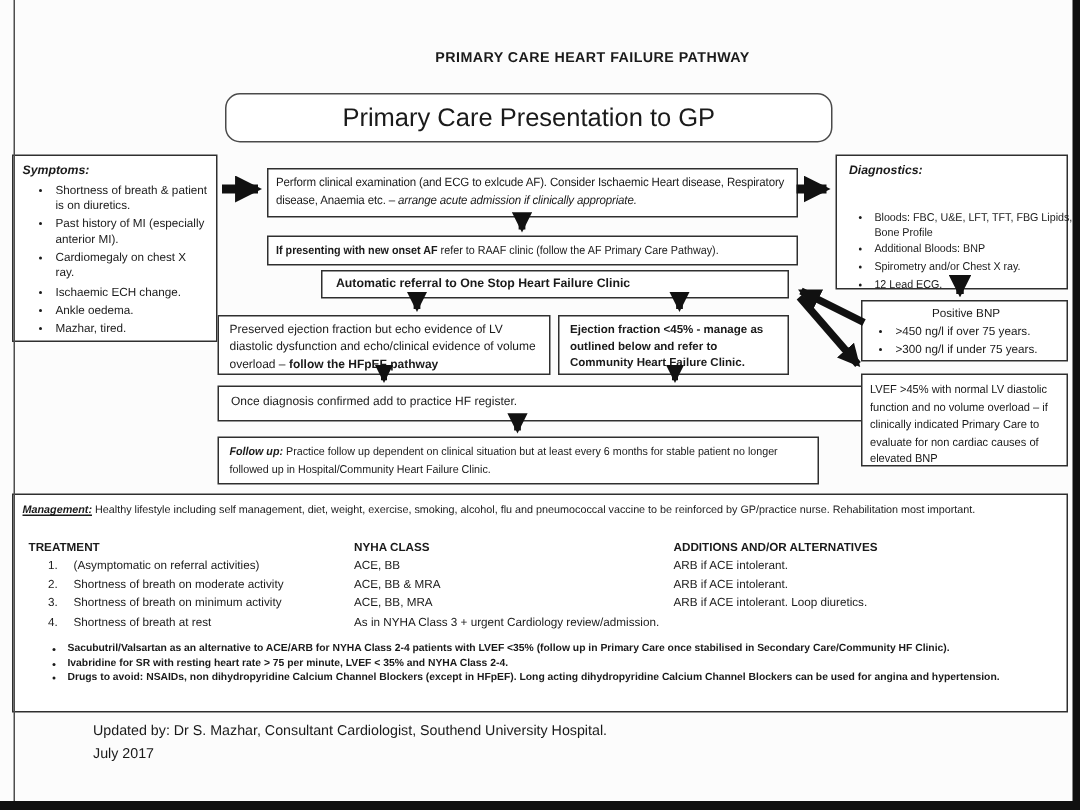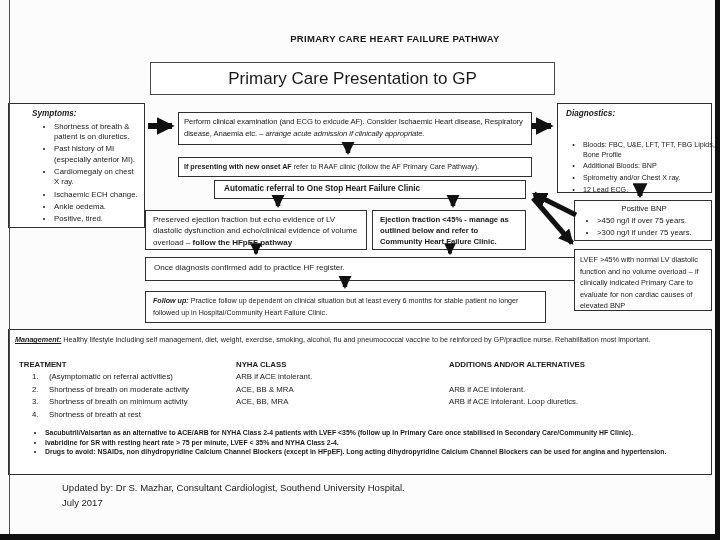--- a/index.html
+++ b/index.html
@@ -1,33 +1,33 @@
 <!DOCTYPE html>
 <html><head>
 <meta charset="utf-8">
 <style>
   html,body{margin:0;padding:0;background:#e8e8e8;}
   .stage{position:relative;width:720px;height:540px;background:#fcfcfc;overflow:hidden;
          font-family:"Liberation Sans","DejaVu Sans",sans-serif;color:#1a1a1a;}
   .box{position:absolute;background:#fff;border:1px solid #2f2f2f;box-sizing:border-box;}
-  .thin{border-color:#4a4a4a;}
+  .thin{border-color:#4a4a4a;border-radius:10px;}
   b,.b{font-weight:bold;}
   .bi{font-weight:bold;font-style:italic;}
   ul{margin:0;padding-left:22px;list-style:disc;}
   li{margin:0 0 2px 0;}
   .fit{display:block;transform-origin:0 0;}
   .f92{width:108.7%;transform:scaleX(.92);}
   .f94{width:106.4%;transform:scaleX(.94);}
   .f96{width:104.2%;transform:scaleX(.96);}
 
   .page-title{position:absolute;top:33px;left:0;width:714px;text-align:center;
               font-size:9.5px;font-weight:600;letter-spacing:.3px;margin-left:38px;}
   .header-box{left:150px;top:62px;width:405px;height:33px;display:flex;
               align-items:center;justify-content:center;font-size:17px;}
-  .symptoms{left:8px;top:103px;width:137px;height:125px;padding:5px 6px 4px 23px;font-size:7.8px;line-height:1.32;}
+  .symptoms{left:8px;top:103px;width:137px;height:125px;padding:5px 6px 4px 6px;font-size:7.8px;line-height:1.32;}
   .symptoms .hd{margin-bottom:2px;font-size:8.2px;}
   .exam{left:178px;top:112px;width:354px;height:33px;padding:3px 5px;font-size:8px;line-height:1.5;letter-spacing:-.1px;}
   .af{left:178px;top:157px;width:354px;height:20px;padding:4px 5px;font-size:7.8px;white-space:nowrap;}
   .auto{left:214px;top:180px;width:312px;height:19px;padding:3px 9px;font-size:8.2px;font-weight:bold;}
   .pres{left:145px;top:210px;width:222px;height:40px;padding:3px 7px;font-size:8px;line-height:1.42;}
   .redu{left:372px;top:210px;width:154px;height:40px;padding:3px 7px;font-size:7.7px;line-height:1.45;font-weight:bold;}
   .regi{left:145px;top:257px;width:453px;height:24px;padding:5px 8px;font-size:8px;}
   .folw{left:145px;top:291px;width:401px;height:32px;padding:3px 7px;font-size:7.6px;line-height:1.55;}
   .diag{left:557px;top:103px;width:155px;height:90px;padding:5px 4px 4px 8px;font-size:7.6px;line-height:1.3;}
   .diag .hd{margin-bottom:20px;font-size:8.2px;}
@@ -67,21 +67,21 @@
 
   <div class="box symptoms">
     <div class="bi hd">Symptoms:</div>
     <ul>
 
     <li>Shortness of breath &amp; patient is on diuretics.</li>
         <li>Past history of MI (especially anterior MI).</li>
         <li>Cardiomegaly on chest X ray.</li>
         <li>Ischaemic ECH change.</li>
         <li>Ankle oedema.</li>
-        <li>Positive, tired.</li>
+        <li>Mazhar, tired.</li>
       </ul>
   </div>
 
   <div class="box exam">
     <span class="fit f96"><span>Perform clinical examination (and ECG to exlcude AF). Consider Ischaemic Heart disease, Respiratory disease, Anaemia etc. – </span><i>arrange acute admission if clinically appropriate.</i></span>
   </div>
 
   <div class="box af">
     <span class="fit f92"><b>If presenting with new onset AF</b><span> refer to RAAF clinic (follow the AF Primary Care Pathway).</span></span>
   </div>
@@ -139,40 +139,42 @@
       <div class="mg-head">
         <span>TREATMENT</span>
         <span>NYHA CLASS</span>
         <span>ADDITIONS AND/OR ALTERNATIVES</span>
       </div>
       <div>
 
           <div class="mrow">
             <span class="c-num">1.</span>
             <span class="c-class">(Asymptomatic on referral activities)</span>
+            <span class="c-treat">ACE, BB</span>
             <span class="c-add">ARB if ACE intolerant.</span>
           </div>
 
           <div class="mrow">
             <span class="c-num">2.</span>
             <span class="c-class">Shortness of breath on moderate activity</span>
             <span class="c-treat">ACE, BB &amp; MRA</span>
             <span class="c-add">ARB if ACE intolerant.</span>
           </div>
 
           <div class="mrow">
             <span class="c-num">3.</span>
             <span class="c-class">Shortness of breath on minimum activity</span>
             <span class="c-treat">ACE, BB, MRA</span>
             <span class="c-add">ARB if ACE intolerant. Loop diuretics.</span>
           </div>
 
           <div class="mrow">
             <span class="c-num">4.</span>
             <span class="c-class">Shortness of breath at rest</span>
+            <span class="c-treat">As in NYHA Class 3 + urgent Cardiology review/admission.</span>
             <span class="c-add"></span>
           </div>
         </div>
     </div>
 
     <div class="mg-bullets">
       <ul>
 
       <li>Sacubutril/Valsartan as an alternative to ACE/ARB for NYHA Class 2-4 patients with LVEF &lt;35% (follow up in Primary Care once stabilised in Secondary Care/Community HF Clinic).</li>
           <li>Ivabridine for SR with resting heart rate &gt; 75 per minute, LVEF &lt; 35% and NYHA Class 2-4.</li>

